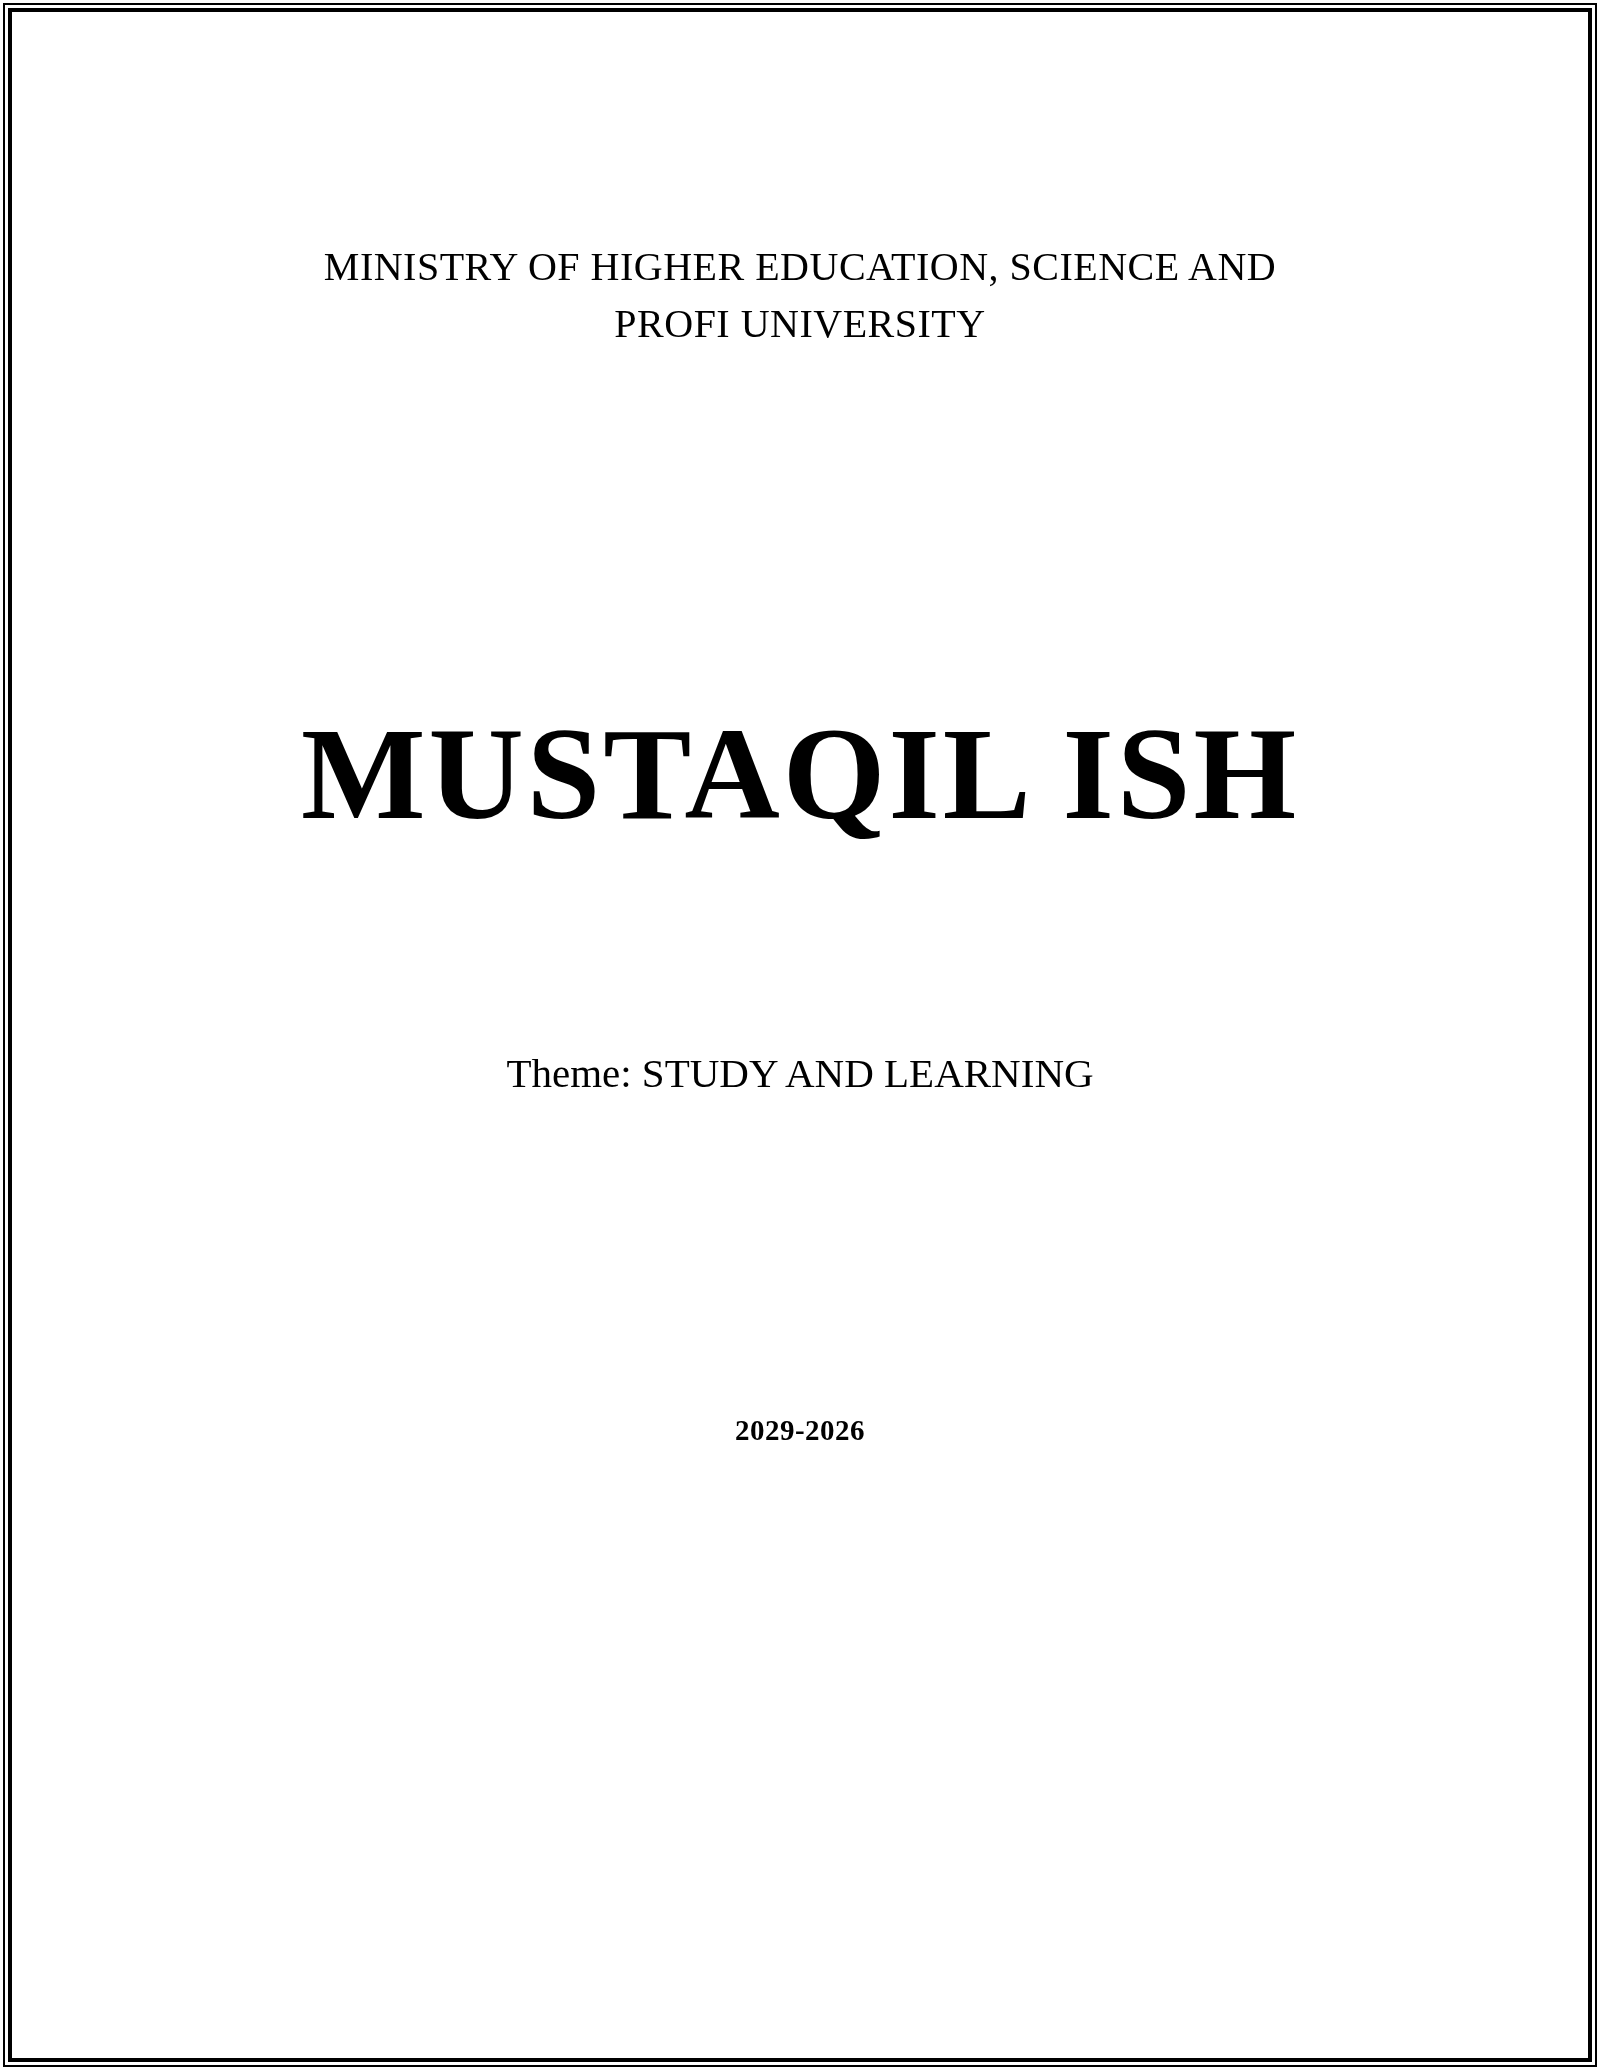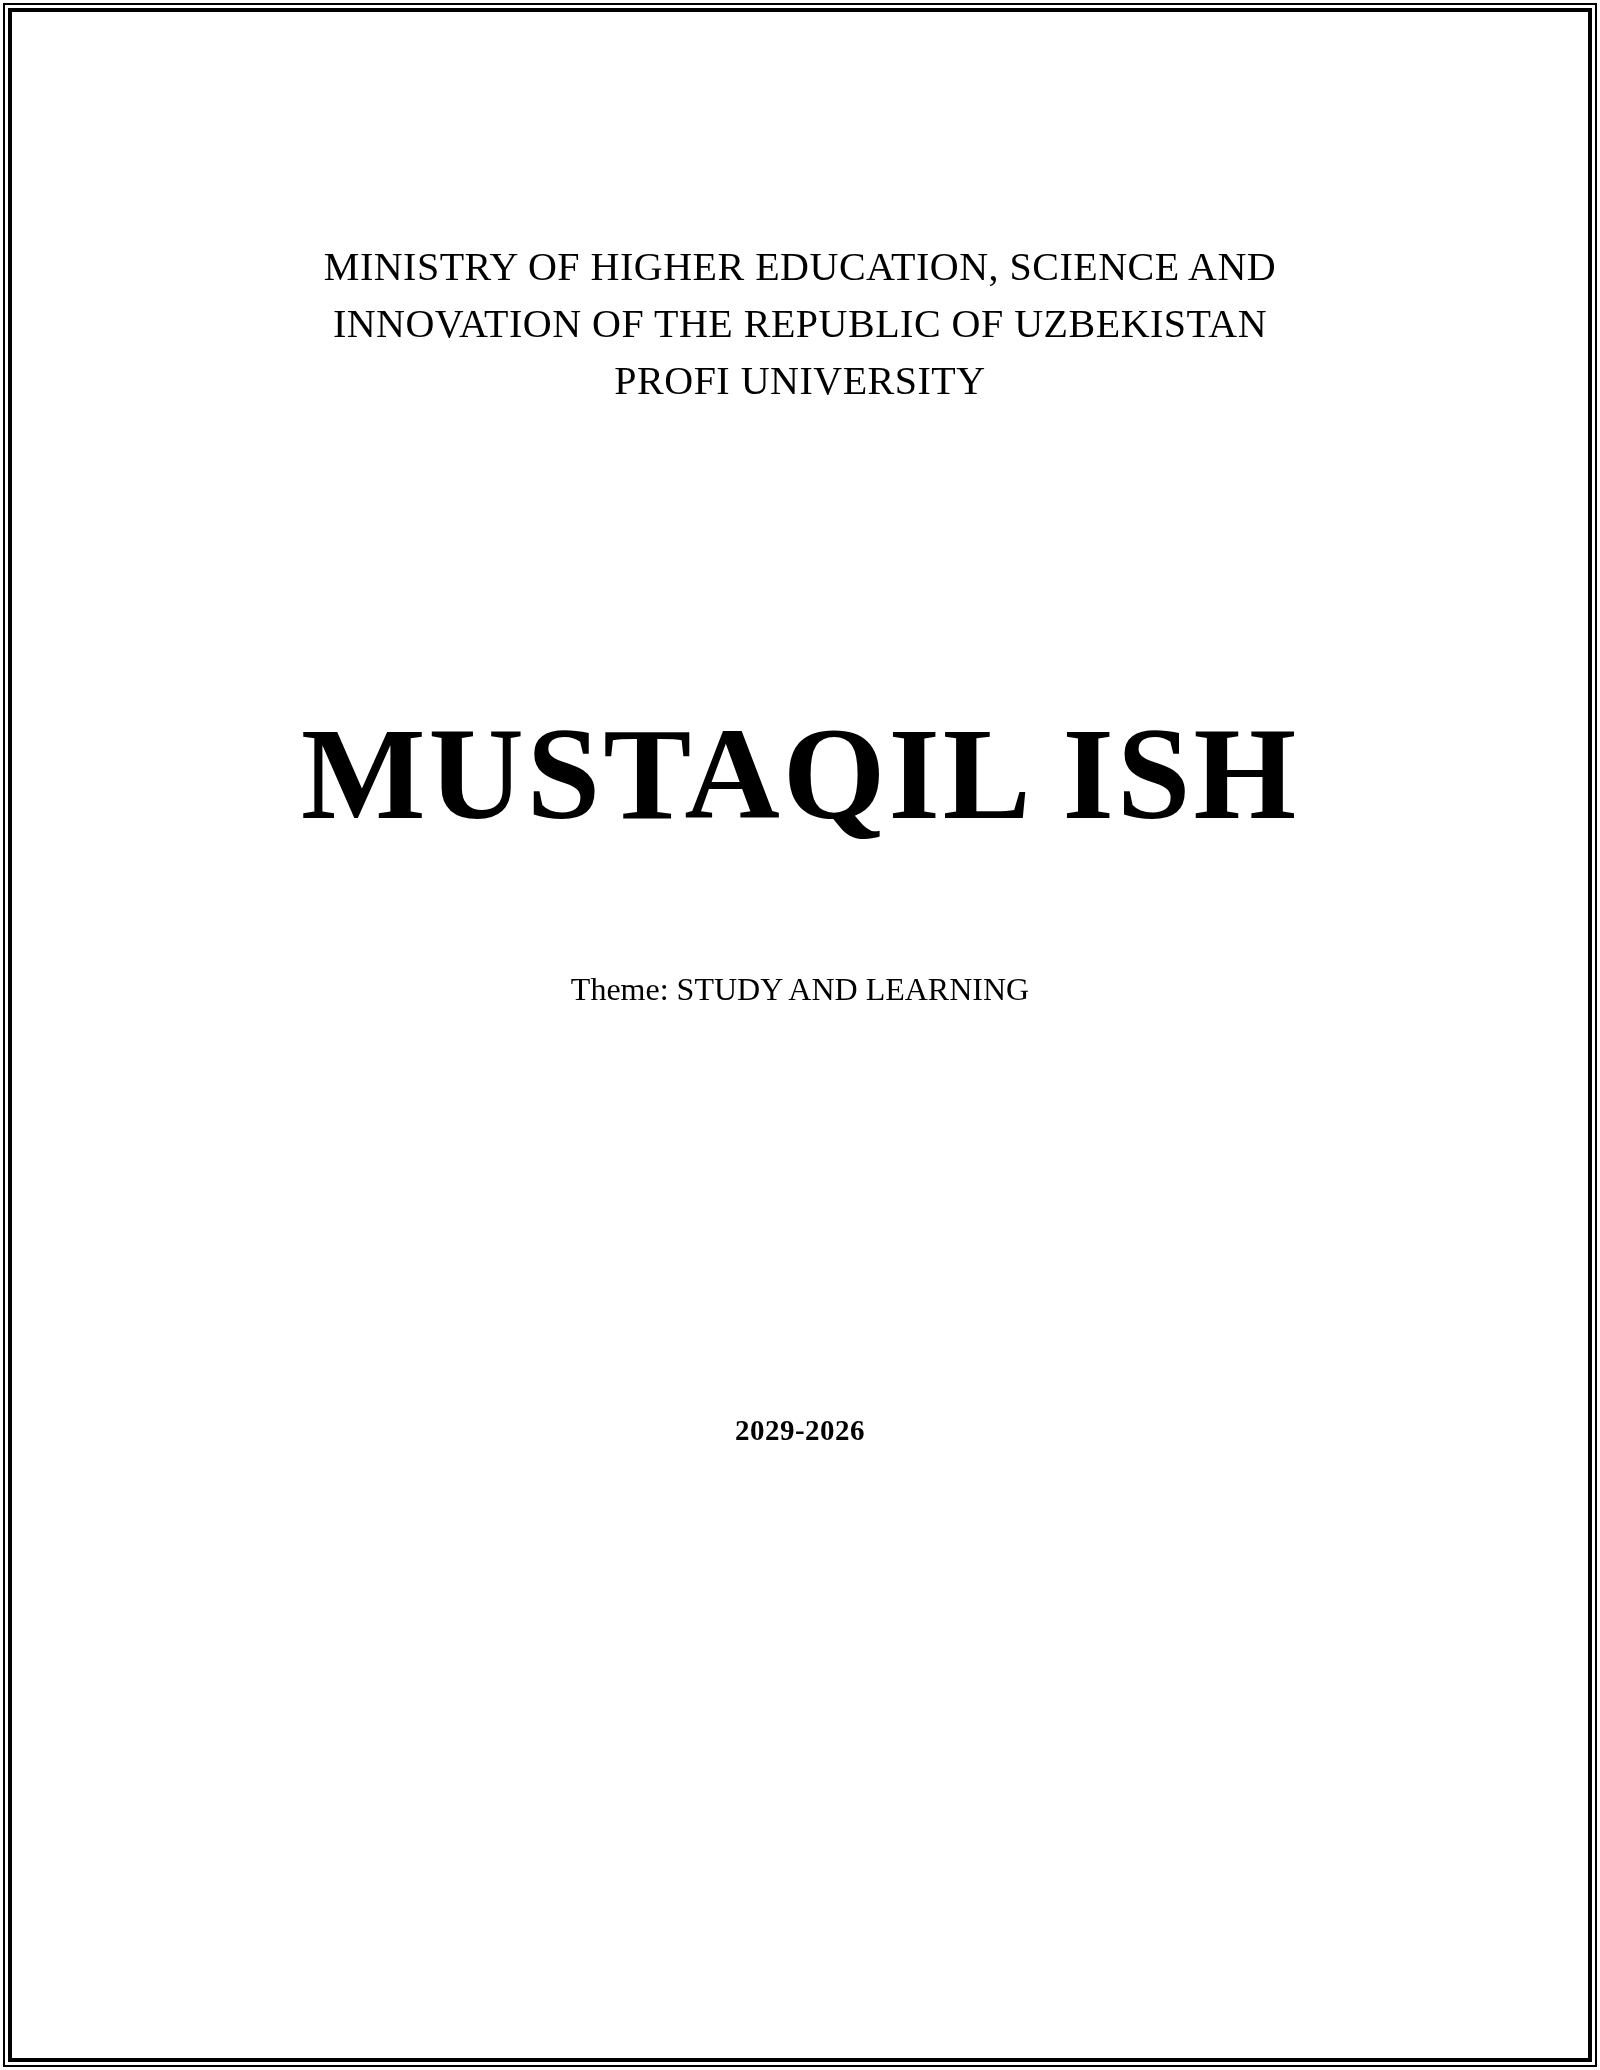--- a/index.html
+++ b/index.html
@@ -45,43 +45,42 @@
   .doc-title {
     top: 694px;
     font-size: 132px;
     line-height: 160px;
     font-weight: 700;
     letter-spacing: 3px;
     white-space: nowrap;
     text-align: center;
   }
   .theme-line {
-    top: 964px;
-    font-size: 32px;
+    top: 1048px;
+    font-size: 41px;
     line-height: 50px;
   }
   .academic-year {
     top: 1413px;
     font-size: 29px;
     line-height: 35px;
     font-weight: 700;
     letter-spacing: 0.5px;
   }
 </style>
 </head>
 <body>
 
 <div class="page">
 
   <div class="border-outer"></div>
   <div class="border-inner"></div>
 
   <div class="centered-block ministry-header">
     <div>MINISTRY OF HIGHER EDUCATION, SCIENCE AND</div>
-    <div>INNOVATION OF THE REPUBLIC OF UZBEKISTAN</div>
     <div>PROFI UNIVERSITY</div>
   </div>
 
   <div class="centered-block doc-title">MUSTAQIL ISH</div>
 
   <div class="centered-block theme-line">Theme: STUDY AND LEARNING</div>
 
   <div class="centered-block academic-year">2029-2026</div>
 
 </div>

